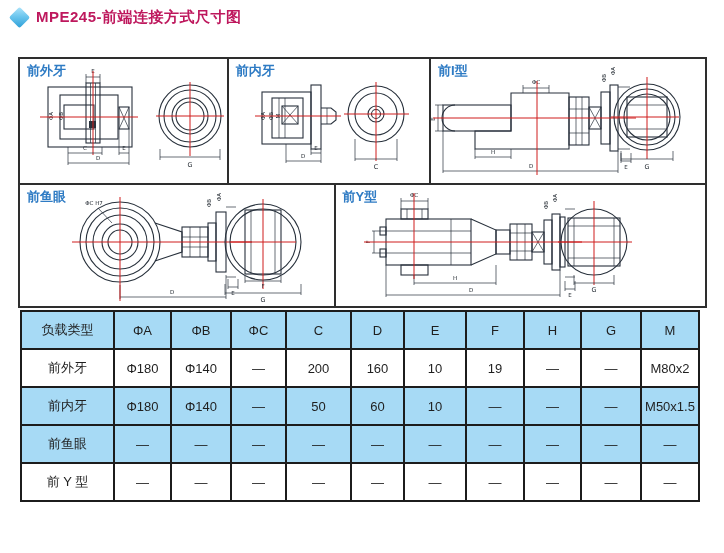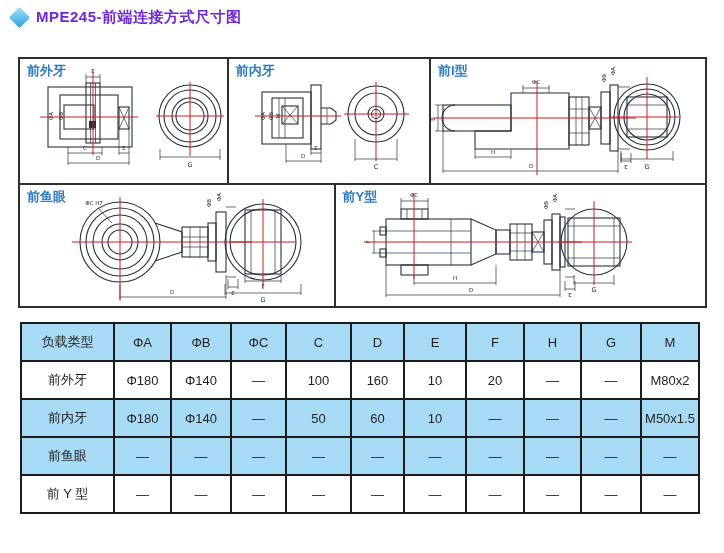--- a/index.html
+++ b/index.html
@@ -1,40 +1,40 @@
 <!DOCTYPE html>
 <html><head>
 <meta charset="utf-8">
 <style>
   html,body{margin:0;padding:0;background:#ffffff;}
   body{width:724px;height:553px;position:relative;font-family:"Liberation Sans","DejaVu Sans",sans-serif;overflow:hidden;}
   
   .hdr{position:absolute;left:12px;top:8px;display:flex;align-items:center;gap:9px;}
   .diamond{width:15px;height:15px;transform:rotate(45deg);background:linear-gradient(135deg,#aee4fa 0%,#6cc6ee 45%,#2d9fd8 100%);border-radius:2px;}
-  .title{font-size:15px;font-weight:bold;color:#6d28d9;letter-spacing:.5px;}
+  .title{font-size:15px;font-weight:bold;color:#be185d;letter-spacing:.5px;}
   
   .diag{position:absolute;left:18px;top:57px;width:689px;height:251px;border:2px solid #2e2e2e;box-sizing:border-box;background:#fff;}
   .drow{display:flex;}
   .drow.top{height:124px;border-bottom:2px solid #2e2e2e;}
   .drow.bot{height:123px;}
   .panel{position:relative;height:100%;box-sizing:border-box;}
   .panel.divr{border-right:2px solid #2e2e2e;}
   .p1{width:221px;} .p2{width:214px;} .p3{width:290px;}
   .p4{width:345px;} .p5{width:404px;}
   .plabel{position:absolute;left:7px;top:3px;font-size:13px;font-weight:bold;color:#2e7bc4;z-index:2;}
   .panel svg{position:absolute;left:0;top:0;}
   
   .ln{stroke:#28313c;stroke-width:1.1;fill:none;}
   .thin{stroke:#28313c;stroke-width:0.7;fill:none;}
   .red{stroke:#cf1d1d;stroke-width:1;fill:none;}
   .fillsq{fill:#28313c;stroke:none;}
   .dim{font-family:"DejaVu Sans",sans-serif;font-size:6.5px;fill:#1d242c;text-anchor:middle;}
   .dims{font-family:"DejaVu Sans",sans-serif;font-size:5.5px;fill:#1d242c;text-anchor:middle;}
   
-  table.spec{position:absolute;left:20px;top:322px;width:678px;border-collapse:collapse;table-layout:fixed;background:#fff;}
+  table.spec{position:absolute;left:20px;top:310px;width:678px;border-collapse:collapse;table-layout:fixed;background:#fff;}
   table.spec th,table.spec td{border:2px solid #1c1c1c;height:36px;text-align:center;vertical-align:middle;font-size:13px;font-weight:normal;color:#1f1f1f;padding:0;overflow:hidden;}
   table.spec tr.head th{background:#a7daf5;}
   table.spec tr.blue td{background:#a7daf5;}
 </style>
 </head>
 <body>
 
 <div class="hdr">
   <div class="diamond"></div>
   <div class="title">MPE245-前端连接方式尺寸图</div>
@@ -358,24 +358,24 @@
         <th>G</th>
         <th>M</th>
       </tr>
     </thead>
   <tbody id="tbody">
       <tr>
         <td>前外牙</td>
         <td>Φ180</td>
         <td>Φ140</td>
         <td>—</td>
-        <td>100</td>
+        <td>200</td>
         <td>160</td>
         <td>10</td>
-        <td>20</td>
+        <td>19</td>
         <td>—</td>
         <td>—</td>
         <td>M80x2</td>
       </tr>
       <tr class="blue">
         <td>前内牙</td>
         <td>Φ180</td>
         <td>Φ140</td>
         <td>—</td>
         <td>50</td>

